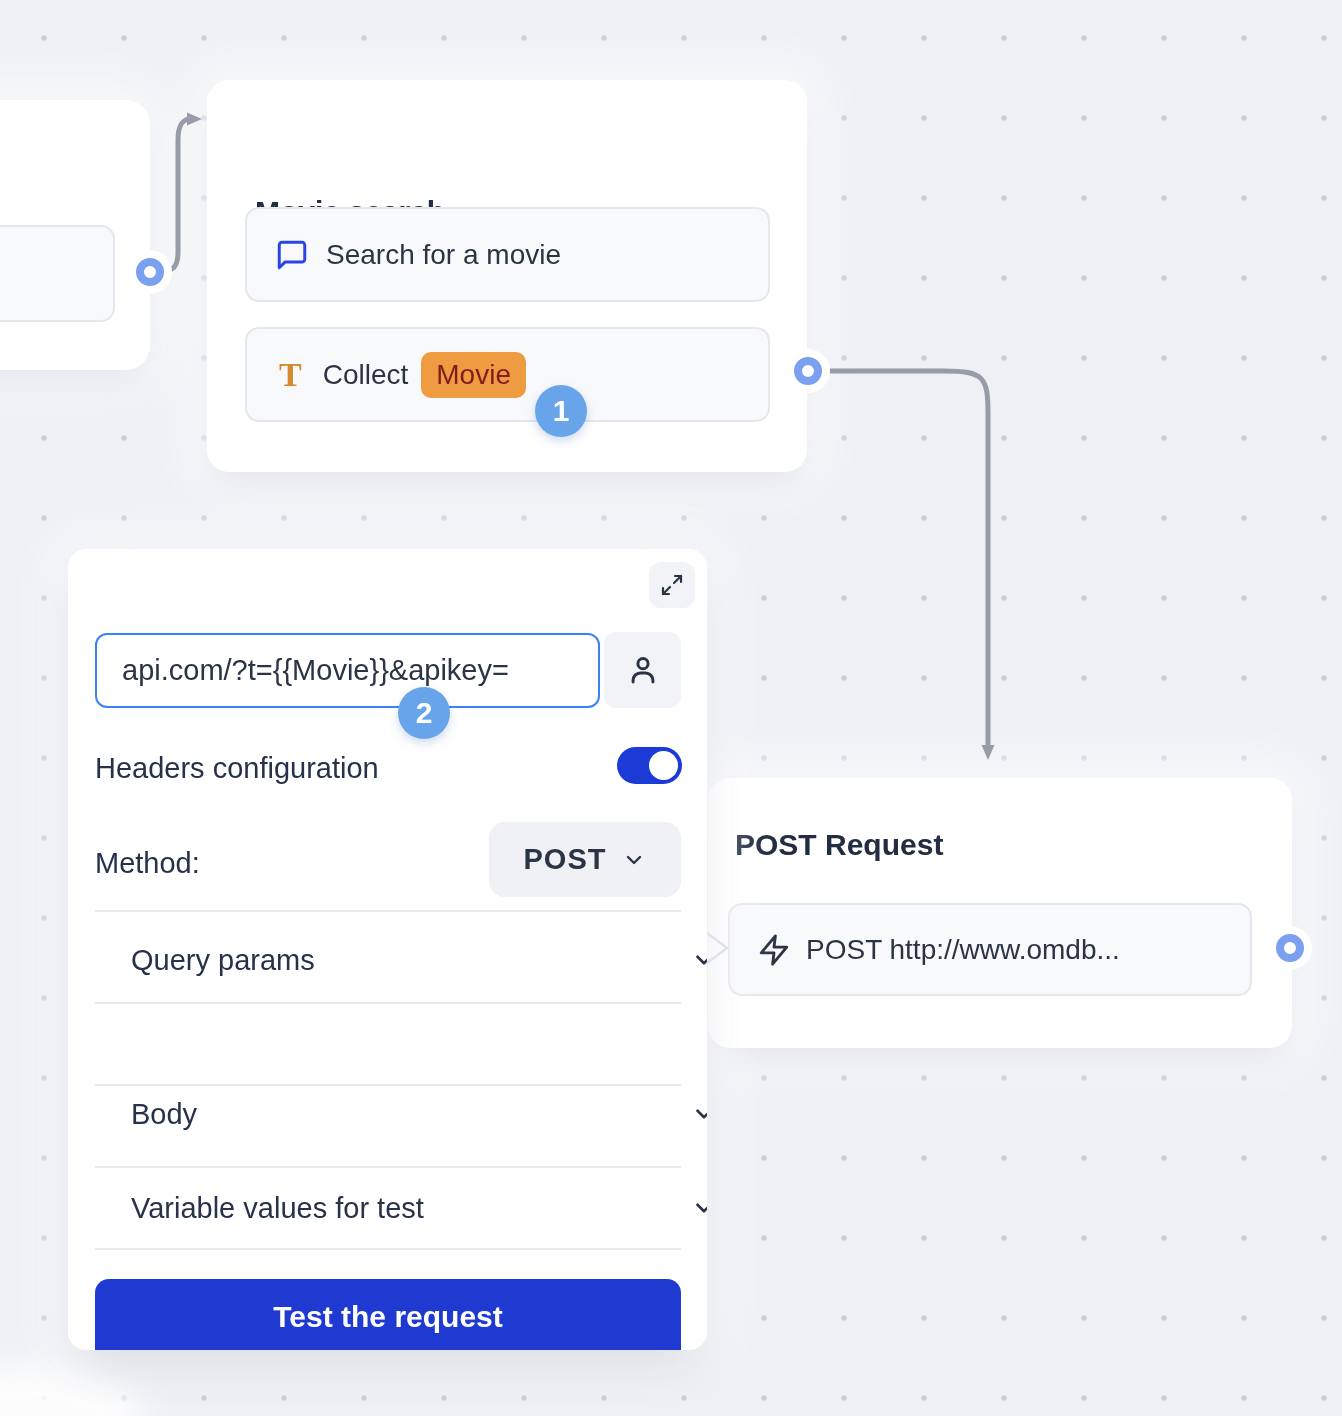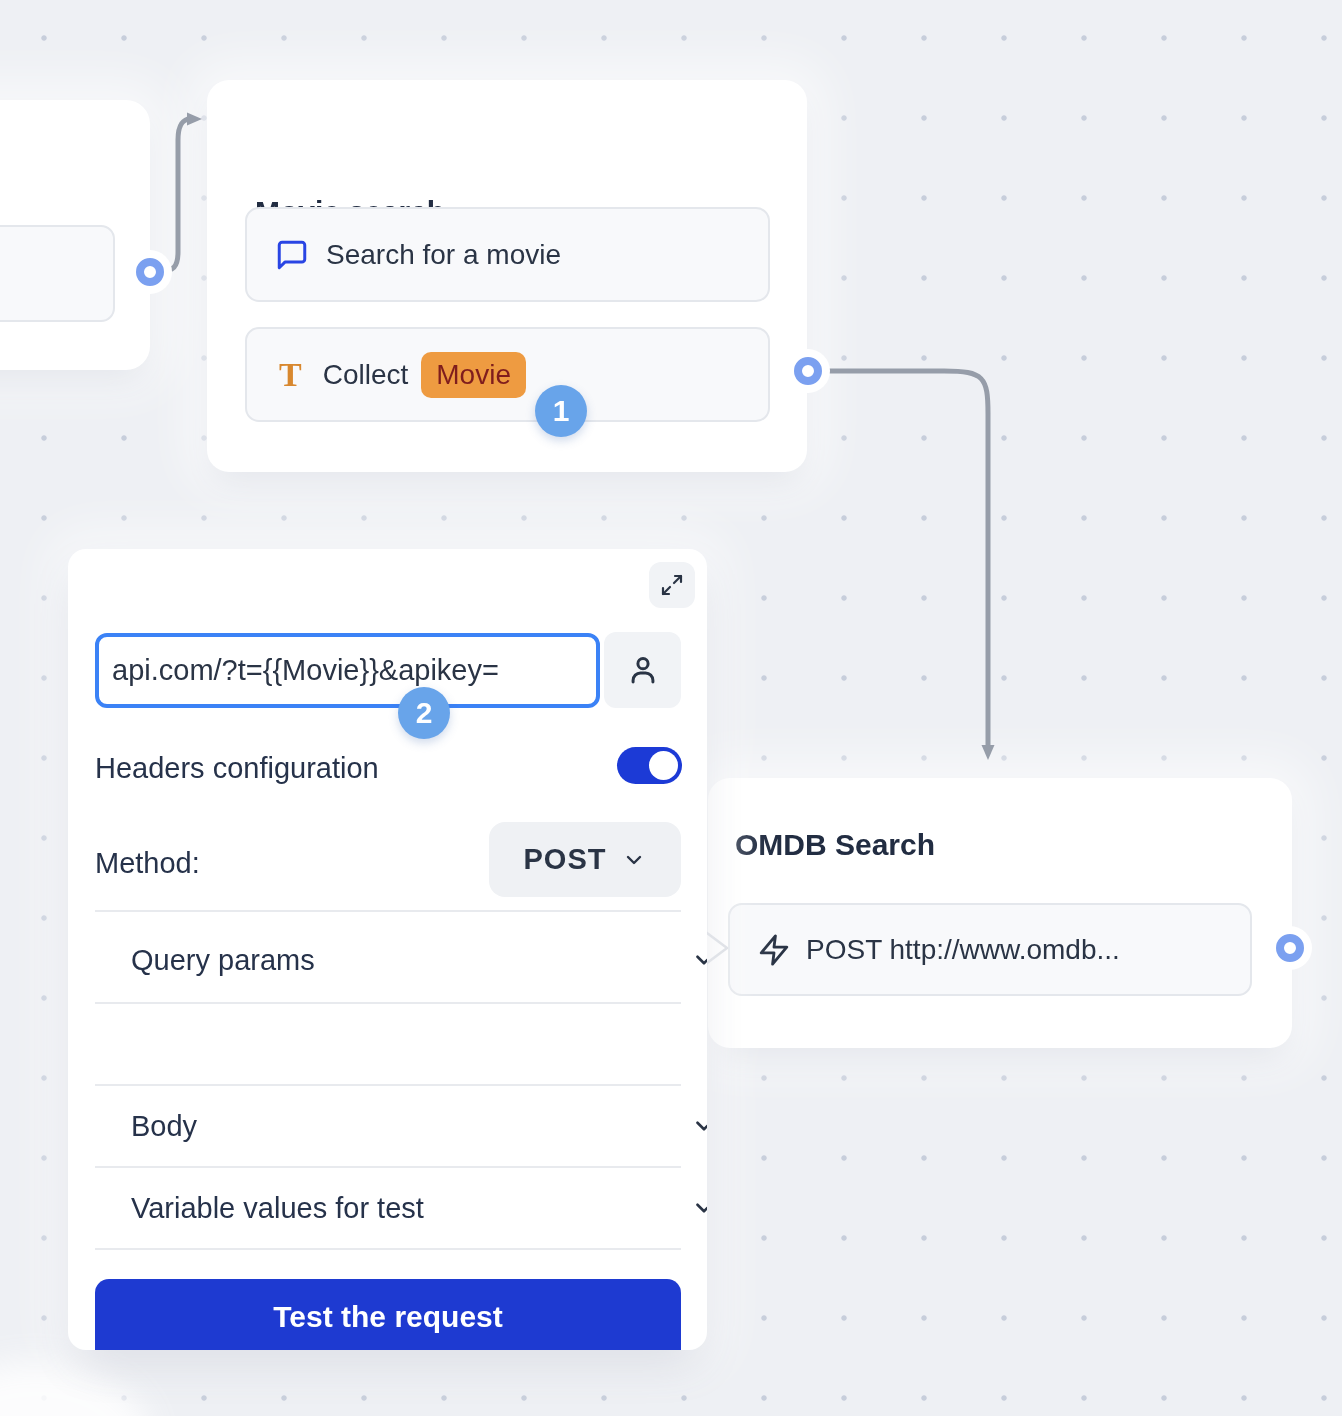--- a/index.html
+++ b/index.html
@@ -40,22 +40,22 @@
   .port .ring{width:12px;height:12px;border:8px solid #7BA0F0;border-radius:50%;background:#fff;}
   .connectors{position:absolute;left:0;top:0;z-index:5;}
   .panel{
     position:absolute;left:68px;top:549px;width:639px;height:801px;background:#fff;border-radius:18px;
     z-index:20;overflow:hidden;
     box-shadow:0 0 46px 22px rgba(255,255,255,0.5), 0 20px 44px -12px rgba(60,72,110,0.28);
   }
   .icon-btn{position:absolute;background:#F1F3F6;border-radius:12px;display:flex;align-items:center;justify-content:center;}
   .url-field{
     position:absolute;left:27px;top:84px;width:505px;height:75px;background:#fff;
-    border:4px solid #3b82f6;border-radius:12px;box-sizing:border-box;
-    display:flex;align-items:center;overflow:hidden;padding-left:26px;text-align:center;
+    border:2px solid #3b82f6;border-radius:12px;box-sizing:border-box;
+    display:flex;align-items:center;overflow:hidden;padding-left:38px;text-align:center;
   }
   .url-field .url-text{font-size:29px;color:#2A3445;white-space:nowrap;margin-left:-13px;}
   .panel-label{font-size:29px;color:#26324A;}
   .toggle{position:absolute;left:549px;top:198px;width:65px;height:37px;border-radius:19px;background:#1C3AD6;}
   .toggle .knob{position:absolute;right:4px;top:4px;width:29px;height:29px;border-radius:50%;background:#fff;}
   .dropdown{
     position:absolute;left:421px;top:273px;width:192px;height:75px;background:#EFF1F4;border-radius:16px;
     display:flex;align-items:center;justify-content:center;gap:16px;
   }
   .dropdown .val{font-size:29px;font-weight:700;color:#2A3445;letter-spacing:1px;}
@@ -108,21 +108,21 @@
     </div>
 
     <div class="node-item" style="left:38px;top:247px;width:525px;height:95px;padding-left:32px;">
       <span class="icon-wrap t-icon" style="margin-right:21px;">T</span>
       <span class="label">Collect</span>
       <span class="var-badge">Movie</span>
     </div>
   </div>
 
   <div class="card" style="left:708px;top:778px;width:584px;height:270px;">
-    <div class="node-title" style="left:27px;top:50px;">OMDB Search</div>
+    <div class="node-title" style="left:27px;top:50px;">POST Request</div>
 
     <div class="node-item" style="left:20px;top:125px;width:524px;height:93px;padding-left:27px;">
       <span class="icon-wrap" style="margin-right:15px;">
         <svg width="34" height="34" viewBox="0 0 24 24" fill="none" stroke="#2A3445" stroke-width="2" stroke-linecap="round" stroke-linejoin="round">
           <polygon points="13 2 3 14 12 14 11 22 21 10 12 10 13 2"></polygon>
         </svg>
       </span>
       <span class="label">POST http://www.omdb...</span>
     </div>
 
@@ -192,21 +192,21 @@
       <span style="display:flex;">
         <svg width="26" height="26" viewBox="0 0 24 24" fill="none" stroke="#2A3445" stroke-width="2.4" stroke-linecap="round" stroke-linejoin="round">
             <polyline points="6 9 12 15 18 9"></polyline>
           </svg>
       </span>
     </div>
     <div class="divider" style="top:453px;"></div>
 
     <div class="divider" style="top:535px;"></div>
 
-    <div class="section-row" style="top:537px;">
+    <div class="section-row" style="top:525px;">
       <span class="panel-label">Body</span>
       <span style="display:flex;">
         <svg width="26" height="26" viewBox="0 0 24 24" fill="none" stroke="#2A3445" stroke-width="2.4" stroke-linecap="round" stroke-linejoin="round">
             <polyline points="6 9 12 15 18 9"></polyline>
           </svg>
       </span>
     </div>
     <div class="divider" style="top:617px;"></div>
 
     <div class="section-row" style="top:619px;">

